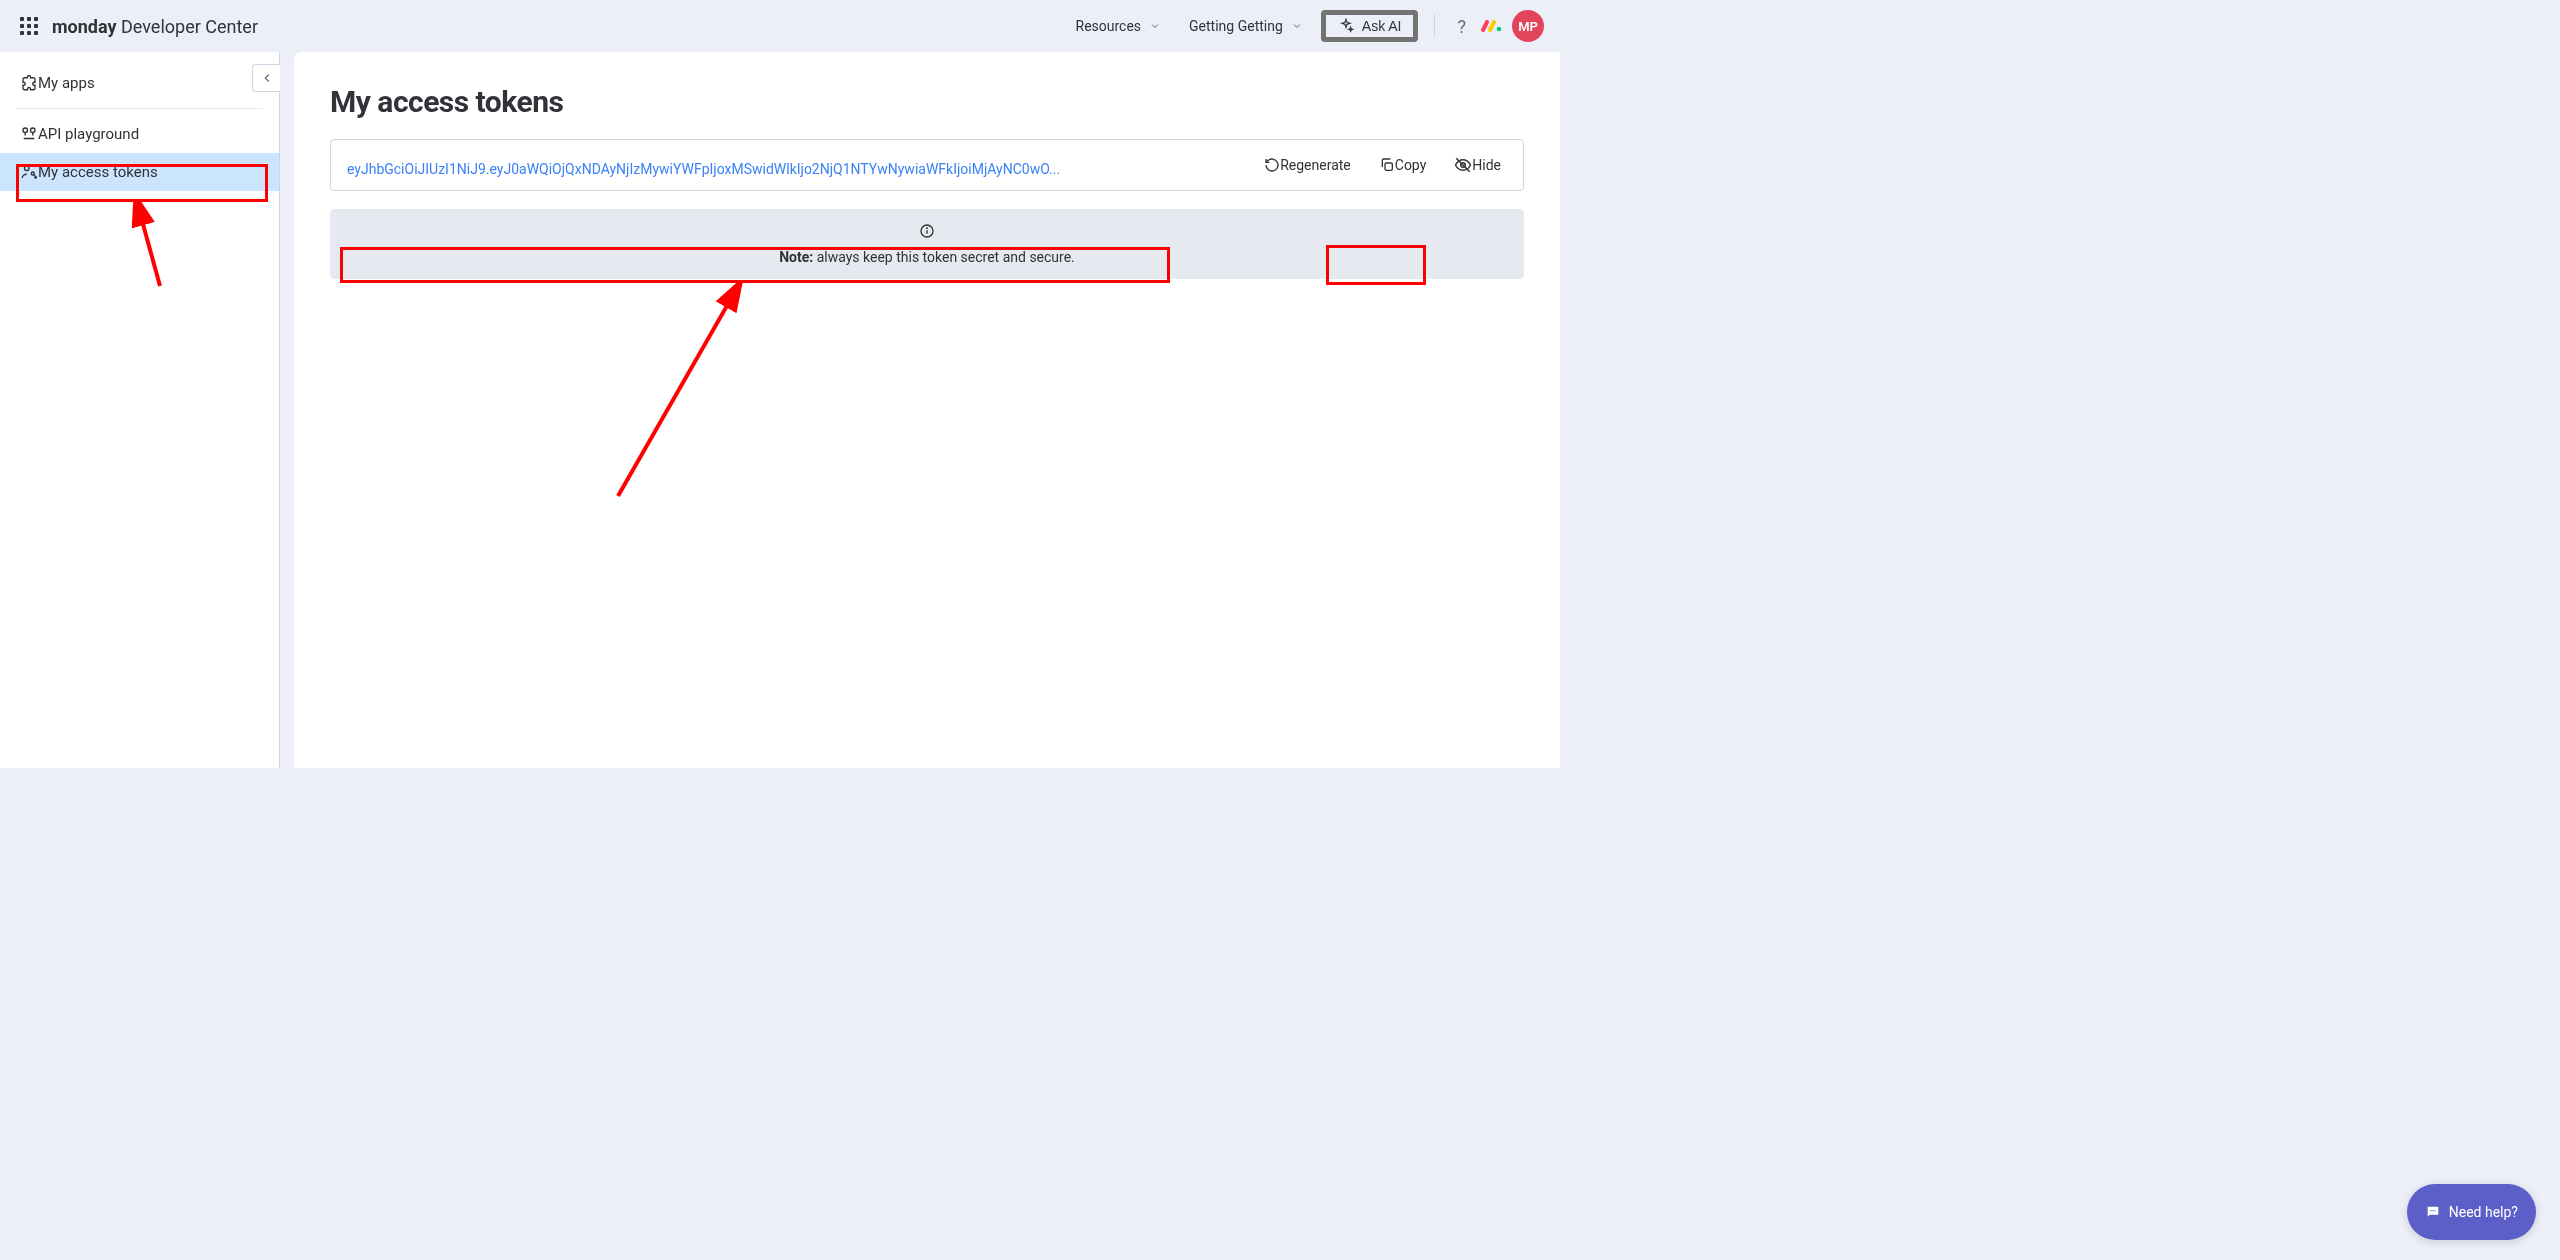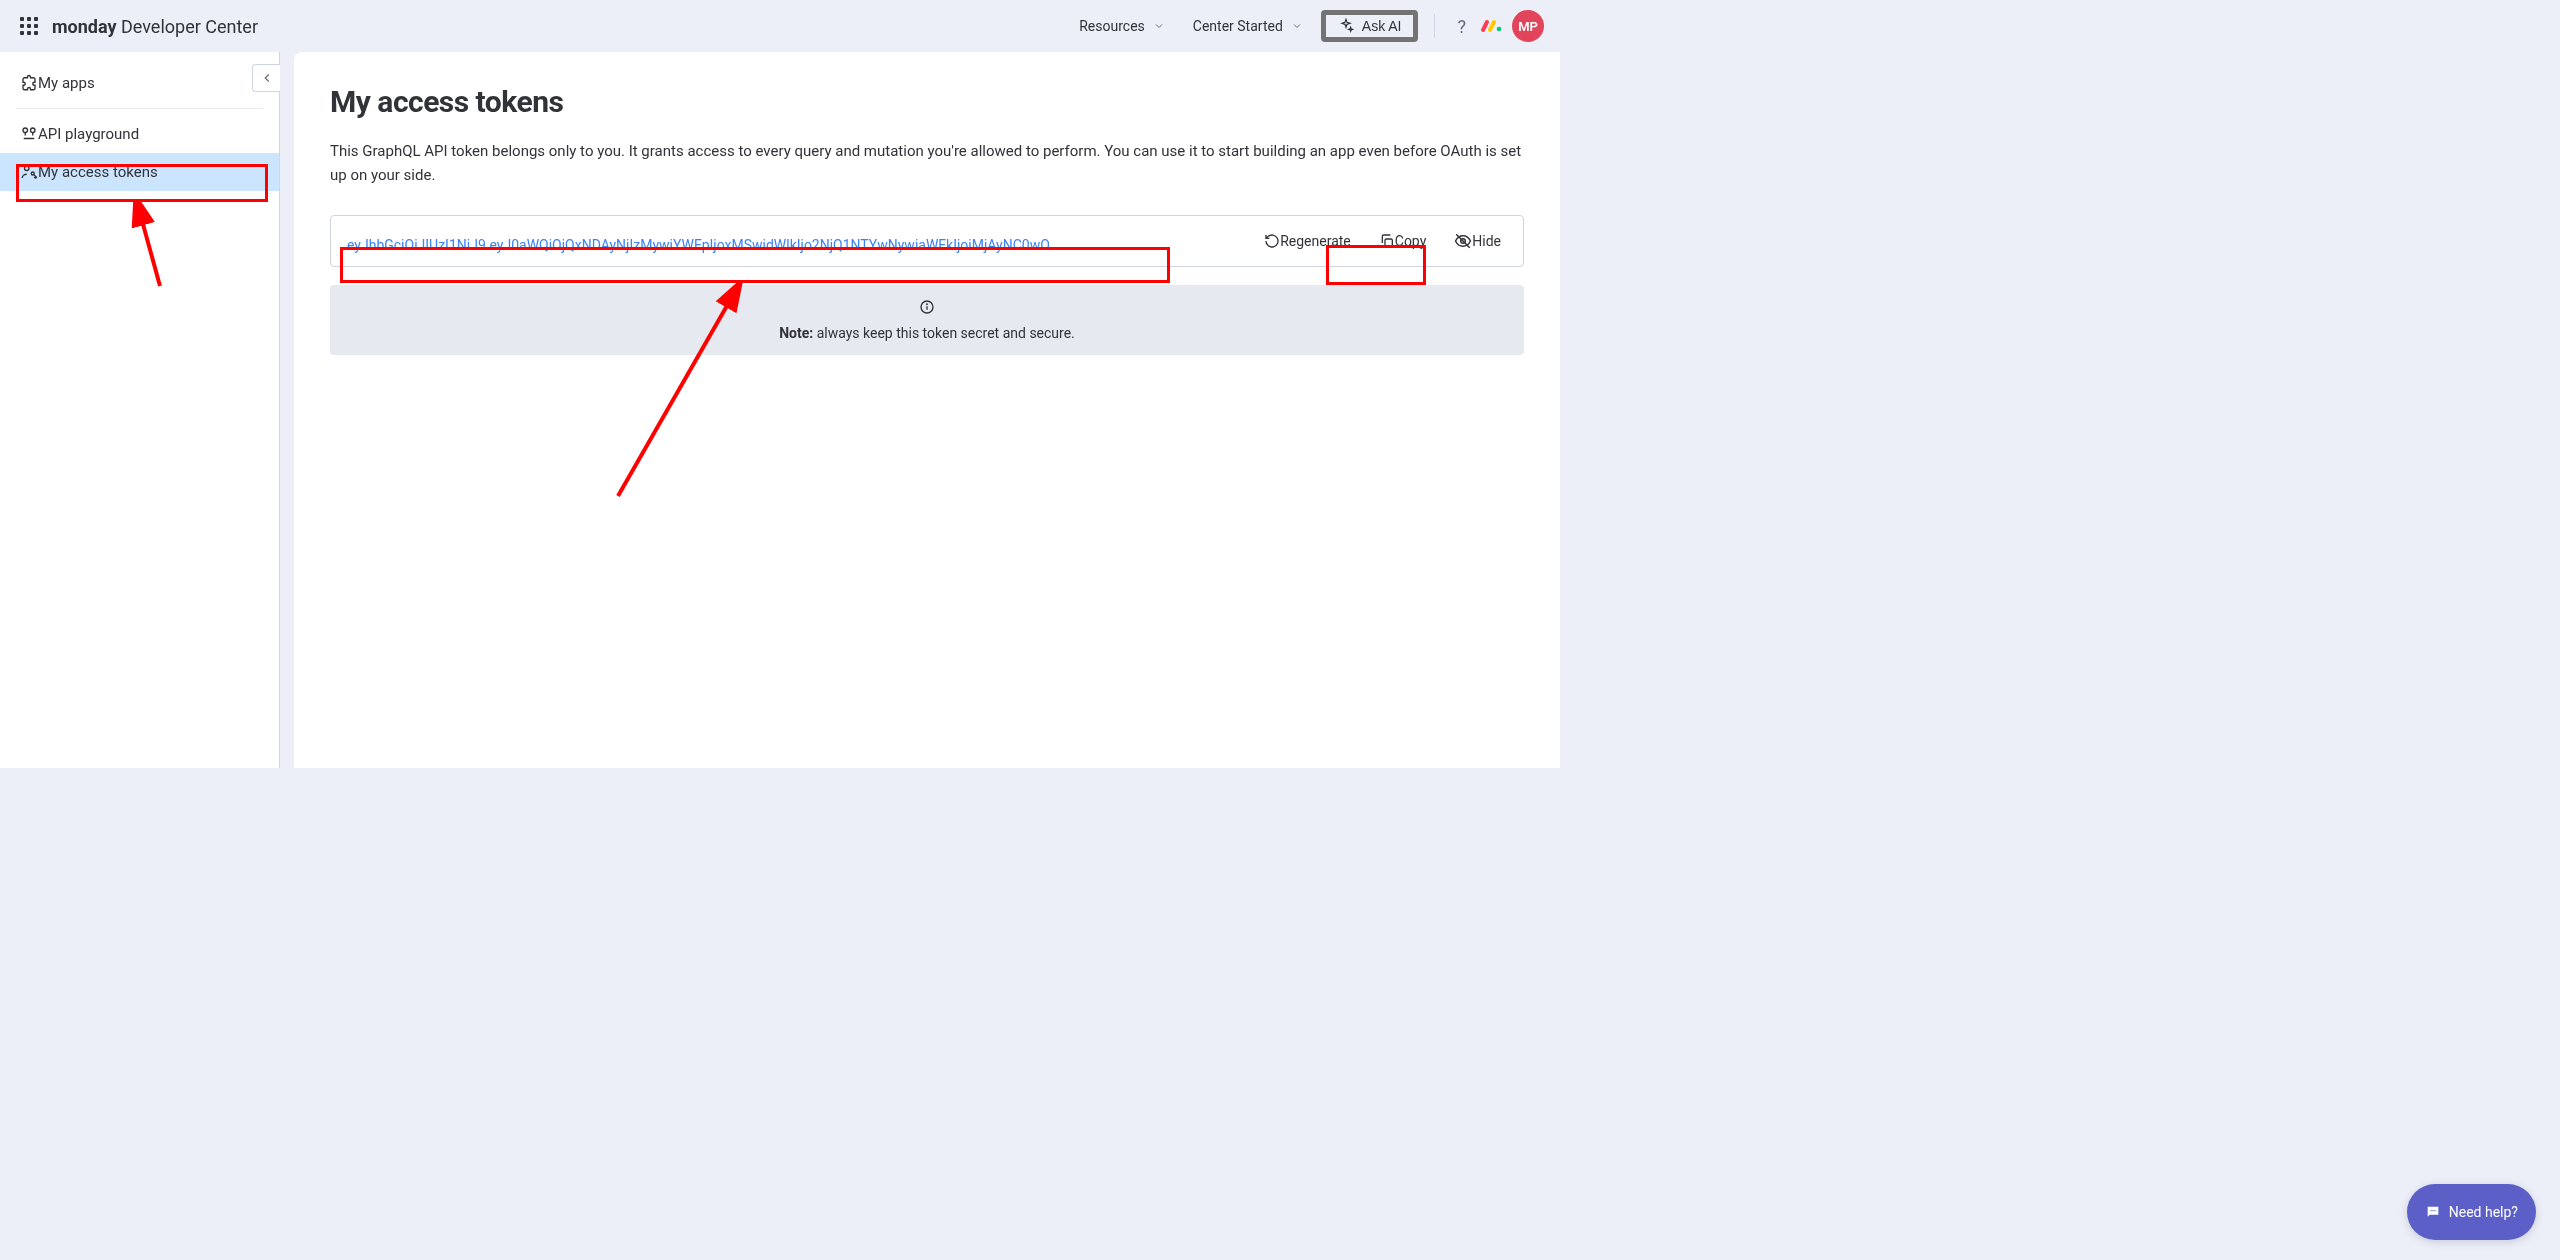--- a/index.html
+++ b/index.html
@@ -163,21 +163,21 @@
     </div>
   </div>
   <div class="topbar-right">
     <div class="tb-link">
       <span>Resources</span>
       <svg width="12" height="12" viewBox="0 0 24 24" fill="none" stroke="#676879" stroke-width="2">
           <polyline points="6 9 12 15 18 9"></polyline>
         </svg>
     </div>
     <div class="tb-link">
-      <span>Center Started</span>
+      <span>Getting Getting</span>
       <svg width="12" height="12" viewBox="0 0 24 24" fill="none" stroke="#676879" stroke-width="2">
           <polyline points="6 9 12 15 18 9"></polyline>
         </svg>
     </div>
     <button class="tb-btn">
       <svg width="16" height="16" viewBox="0 0 24 24" fill="none" stroke="#323338" stroke-width="1.8">
         <path d="M12 2l1.5 4.5L18 8l-4.5 1.5L12 14l-1.5-4.5L6 8l4.5-1.5L12 2z"></path>
         <path d="M19 14l.8 2.2L22 17l-2.2.8L19 20l-.8-2.2L16 17l2.2-.8L19 14z"></path>
       </svg>
       <span>Ask AI</span>
@@ -231,21 +231,20 @@
           <circle cx="17" cy="14" r="2"></circle>
           <path d="M18.5 15.5L22 19l-1 1-1-1-1 1"></path>
         </svg>
       </span>
       <span>My access tokens</span>
     </div>
   </div>
 
   <div class="main">
     <h1 class="page-title">My access tokens</h1>
-    <p class="page-desc">This GraphQL API token belongs only to you. It grants access to every query and mutation you're allowed to perform. You can use it to start building an app even before OAuth is set up on your side.</p>
 
     <div class="token-row">
       <div class="token-value">eyJhbGciOiJIUzI1NiJ9.eyJ0aWQiOjQxNDAyNjIzMywiYWFpIjoxMSwidWlkIjo2NjQ1NTYwNywiaWFkIjoiMjAyNC0wO...</div>
       <div class="token-action">
         <svg width="16" height="16" viewBox="0 0 24 24" fill="none" stroke="#323338" stroke-width="2">
           <path d="M3 12a9 9 0 1 0 3-6.7L3 8"></path>
             <polyline points="3 3 3 8 8 8"></polyline>
         </svg>
         <span>Regenerate</span>
       </div>

